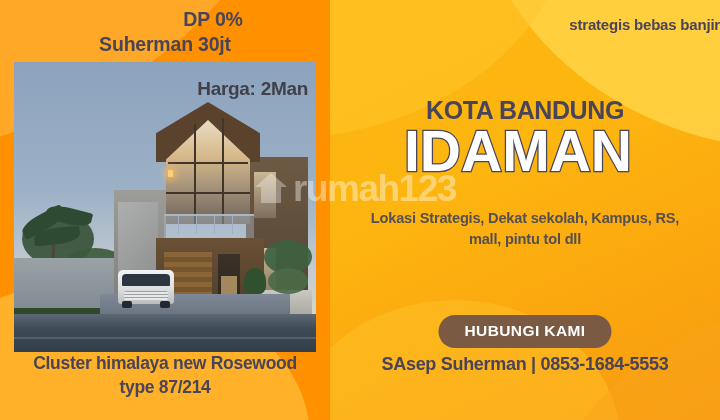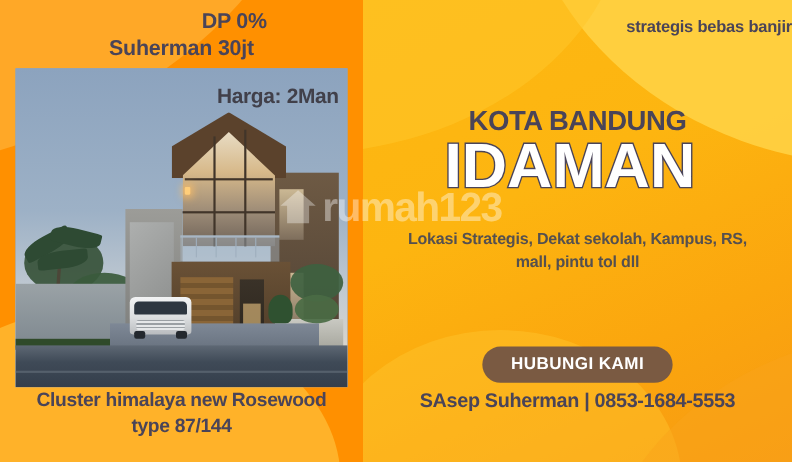--- a/index.html
+++ b/index.html
@@ -466,21 +466,21 @@
       <div class="van-body"></div>
       <div class="van-glass"></div>
       <div class="van-grille"></div>
       <div class="van-wheel" style="left:108px;"></div>
       <div class="van-wheel" style="left:146px;"></div>
 
       <div class="price-tag">Harga: 2Man</div>
     </div>
 
     <div class="caption caption-1">Cluster himalaya new Rosewood</div>
-    <div class="caption caption-2">type 87/144</div>
+    <div class="caption caption-2">type 87/214</div>
   </div>
 
   <div class="right-panel">
     <div class="right-swoosh-a"></div>
     <div class="right-swoosh-b"></div>
     <div class="right-swoosh-c"></div>
     <div class="right-swoosh-d"></div>
 
     <div class="kicker">strategis bebas banjir</div>
     <div class="head-2">KOTA BANDUNG</div>

